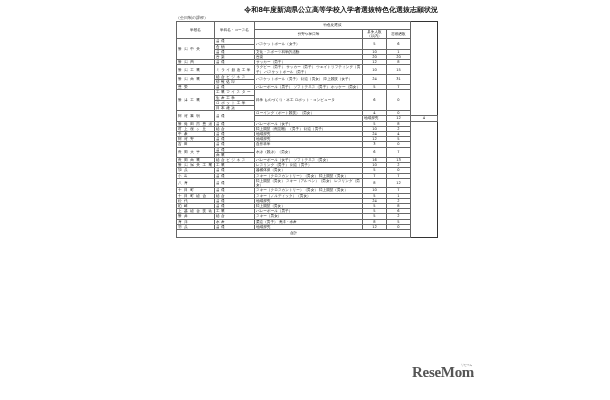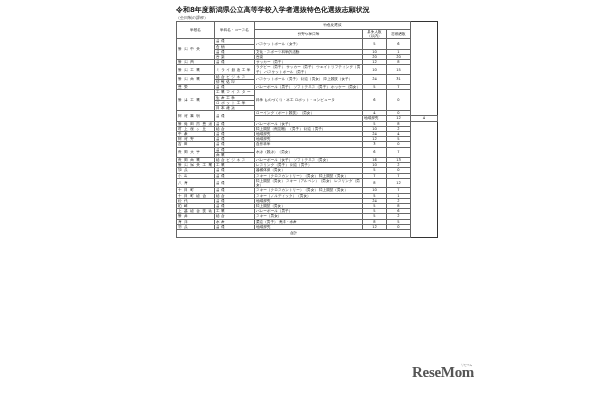--- a/index.html
+++ b/index.html
@@ -1,18 +1,18 @@
 <!DOCTYPE html>
 <html><head>
 <meta charset="utf-8">
 <style>
   html, body { margin:0; padding:0; background:#ffffff; }
   body { width:610px; height:400px; position:relative; overflow:hidden; font-family:"DejaVu Sans", sans-serif; color:#222; }
   .page { position:absolute; left:176px; top:6px; width:262px; }
-  .title { text-align:left; font-size:7px; font-weight:bold; line-height:8px; }
+  .title { text-align:right; font-size:7px; font-weight:bold; line-height:8px; }
   .note { font-size:4px; margin-top:1px; color:#444; }
   table { border-collapse:collapse; width:262px; table-layout:fixed; border:1.3px solid #333; margin-top:1px; }
   td, th { border:0.6px solid #666; font-size:3.6px; line-height:4.2px; padding:0 1px; font-weight:normal; vertical-align:middle; overflow:hidden; white-space:nowrap; }
   th { text-align:center; height:7px; }
   .c-school { width:38px; }
   .c-course { width:40px; }
   .c-field { width:108px; }
   .c-num { width:24px; text-align:center; }
   td.num { text-align:center; }
   td.sch { letter-spacing:2.5px; }

